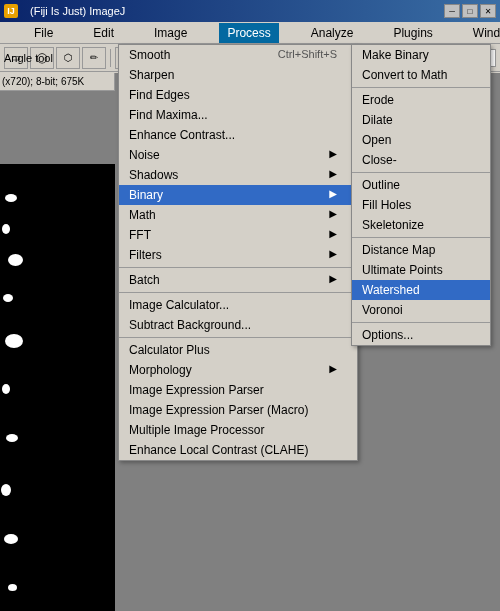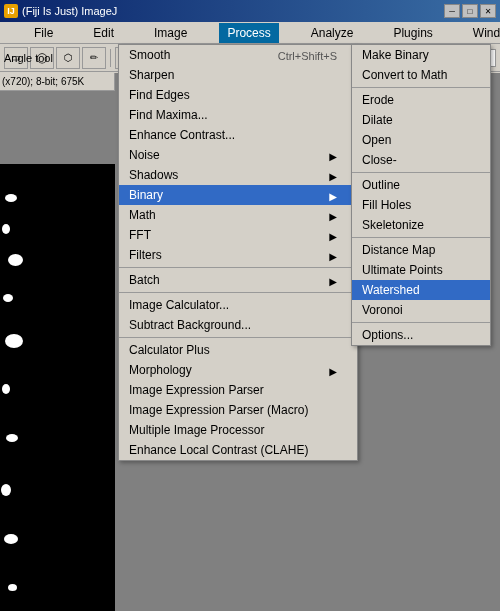--- a/index.html
+++ b/index.html
@@ -20,21 +20,21 @@
       height: 22px;
       display: flex;
       align-items: center;
       justify-content: space-between;
       padding: 0 4px;
       user-select: none;
     }
     .title-bar-left {
       display: flex;
       align-items: center;
-      gap: 4px;
+      gap: 12px;
     }
     .title-bar-icon {
       width: 14px;
       height: 14px;
       background: #e8a000;
       border-radius: 2px;
       display: flex;
       align-items: center;
       justify-content: center;
       font-size: 9px;
@@ -159,21 +159,21 @@
       background: #d4d0c8;
       border: 1px solid #888;
       box-shadow: 2px 2px 4px rgba(0,0,0,0.3);
       min-width: 140px;
     }
 
     .menu-entry {
       padding: 3px 20px 3px 10px;
       cursor: pointer;
       display: flex;
-      align-items: flex-end;
+      align-items: flex-start;
       justify-content: space-between;
       white-space: nowrap;
       color: #000;
       font-size: 12px;
       min-height: 20px;
       gap: 13px;
     }
     .menu-entry.highlighted {
       background: #316ac5;
       color: white;

